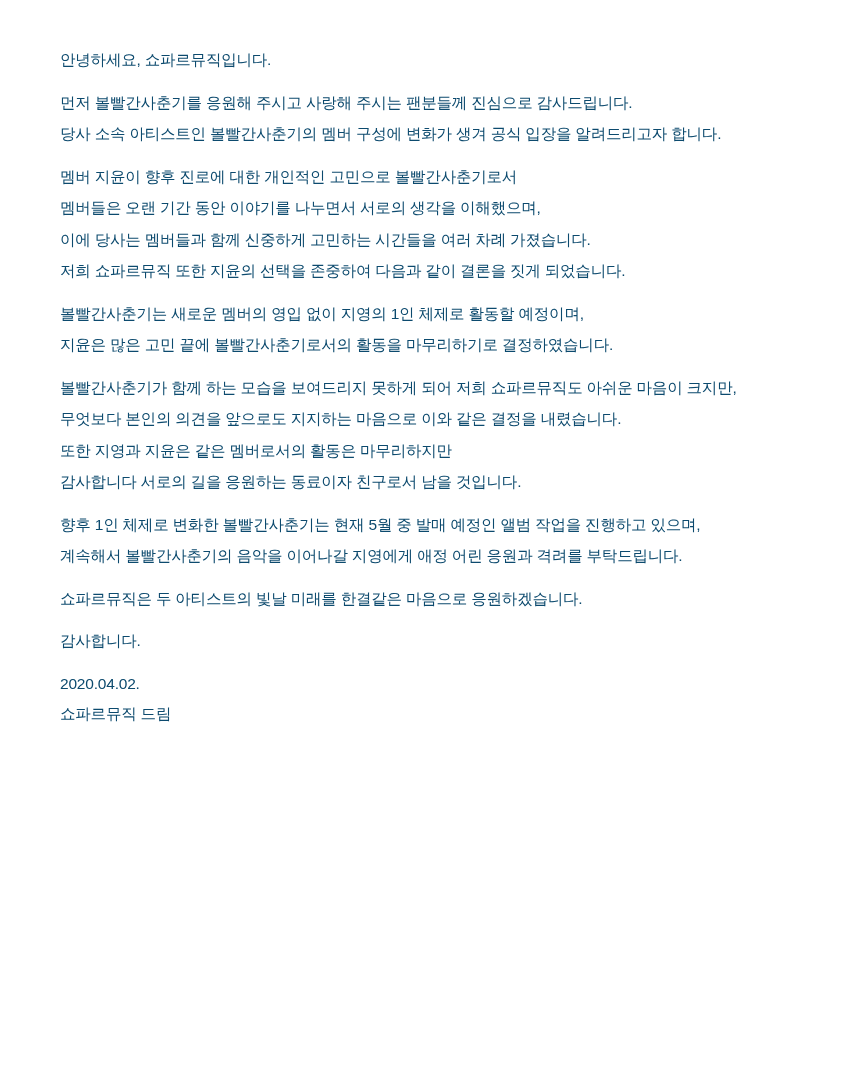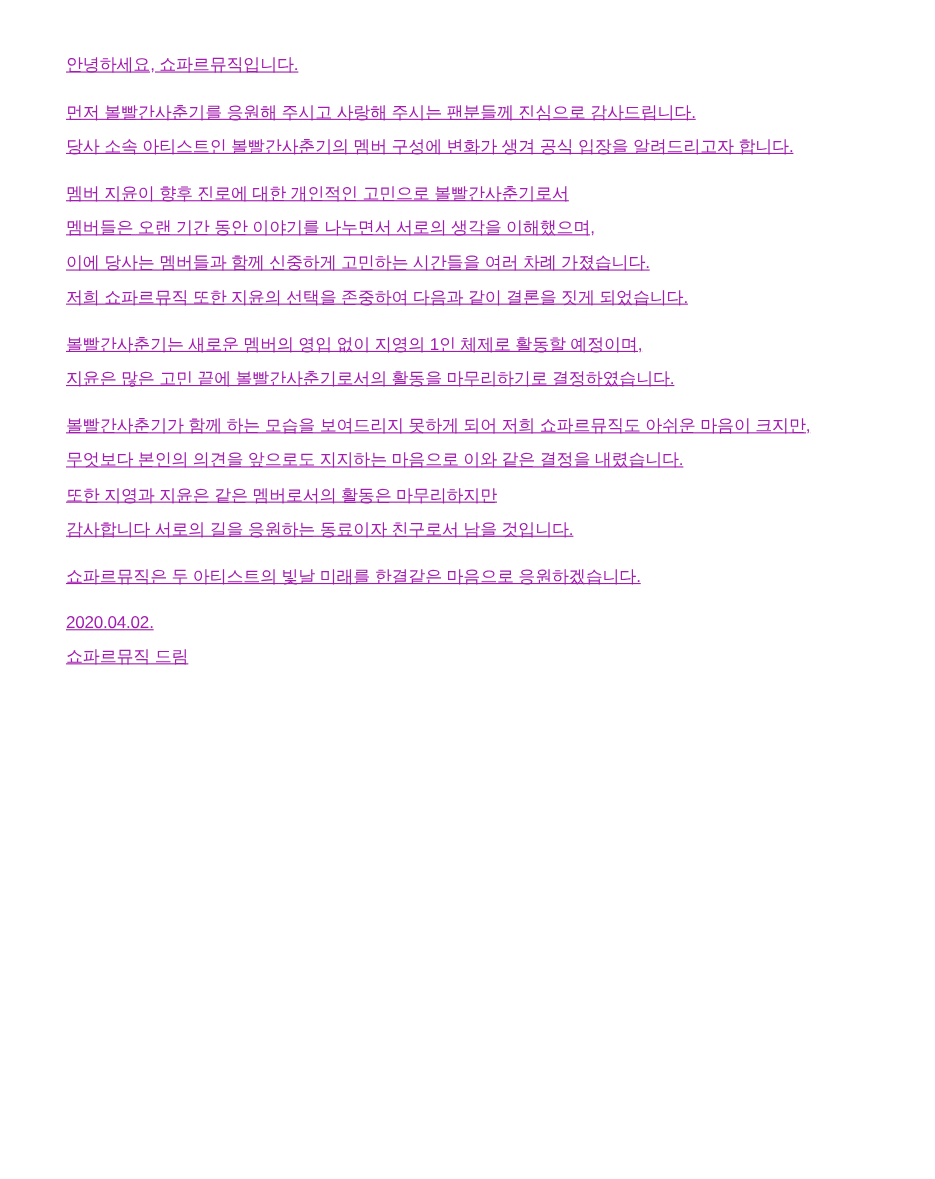--- a/index.html
+++ b/index.html
@@ -17,23 +17,22 @@
   .page {
     box-sizing: border-box;
     width: 850px;
     height: 1072px;
     padding: 52px 58px 40px 60px;
     background: #ffffff;
   }
   .doc {
     font-size: 15.5px;
     line-height: 1.0;
-    color: #a21caf;
+    color: #0c4a6e;
     letter-spacing: -0.2px;
-    text-decoration: underline;
   }
   .para {
     margin: 0 0 27px 0;
   }
   .para:last-child {
     margin-bottom: 16px;
   }
   .line {
     display: block;
     margin: 0 0 16px 0;
@@ -73,25 +72,32 @@
       <span class="line">지윤은 많은 고민 끝에 볼빨간사춘기로서의 활동을 마무리하기로 결정하였습니다.</span>
     </div>
 
     <div class="para">
       <span class="line">볼빨간사춘기가 함께 하는 모습을 보여드리지 못하게 되어 저희 쇼파르뮤직도 아쉬운 마음이 크지만,</span>
       <span class="line">무엇보다 본인의 의견을 앞으로도 지지하는 마음으로 이와 같은 결정을 내렸습니다.</span>
       <span class="line">또한 지영과 지윤은 같은 멤버로서의 활동은 마무리하지만</span>
       <span class="line">감사합니다 서로의 길을 응원하는 동료이자 친구로서 남을 것입니다.</span>
     </div>
 
+    <div class="para">
+      <span class="line">향후 1인 체제로 변화한 볼빨간사춘기는 현재 5월 중 발매 예정인 앨범 작업을 진행하고 있으며,</span>
+      <span class="line">계속해서 볼빨간사춘기의 음악을 이어나갈 지영에게 애정 어린 응원과 격려를 부탁드립니다.</span>
+    </div>
 
     <div class="para">
       <span class="line">쇼파르뮤직은 두 아티스트의 빛날 미래를 한결같은 마음으로 응원하겠습니다.</span>
     </div>
 
+    <div class="para">
+      <span class="line">감사합니다.</span>
+    </div>
 
     <div class="para sign-block">
       <span class="line">2020.04.02.</span>
       <span class="line">쇼파르뮤직 드림</span>
     </div>
 
   </div>
 </div>
 
 </body></html>

